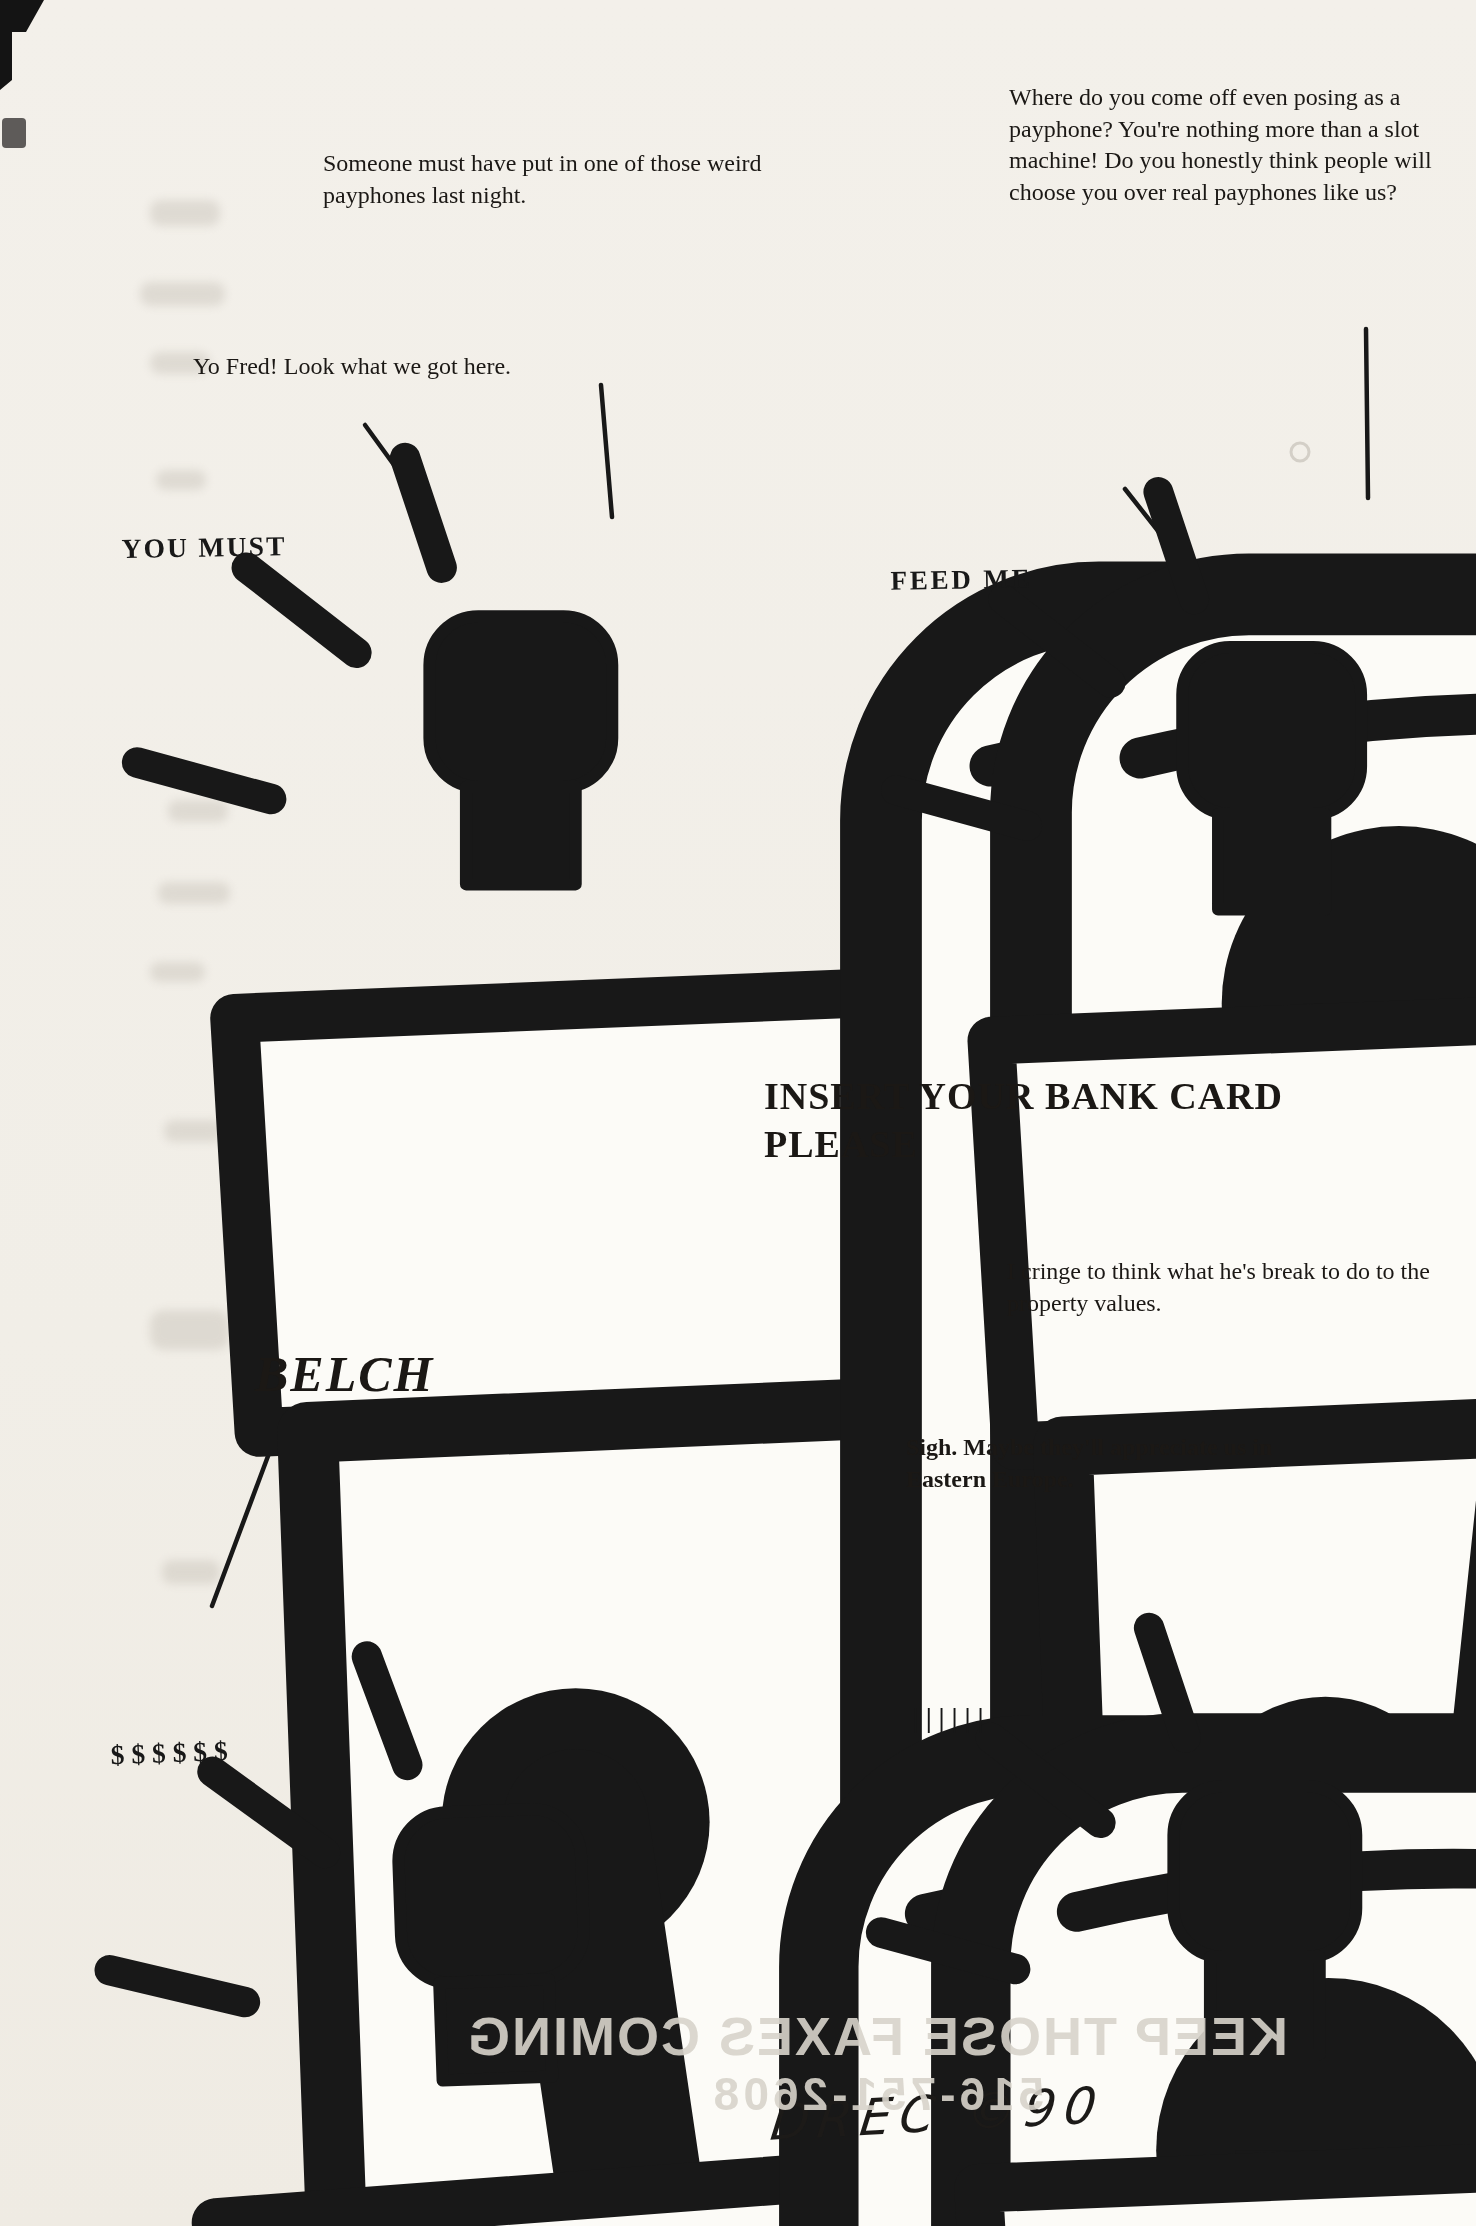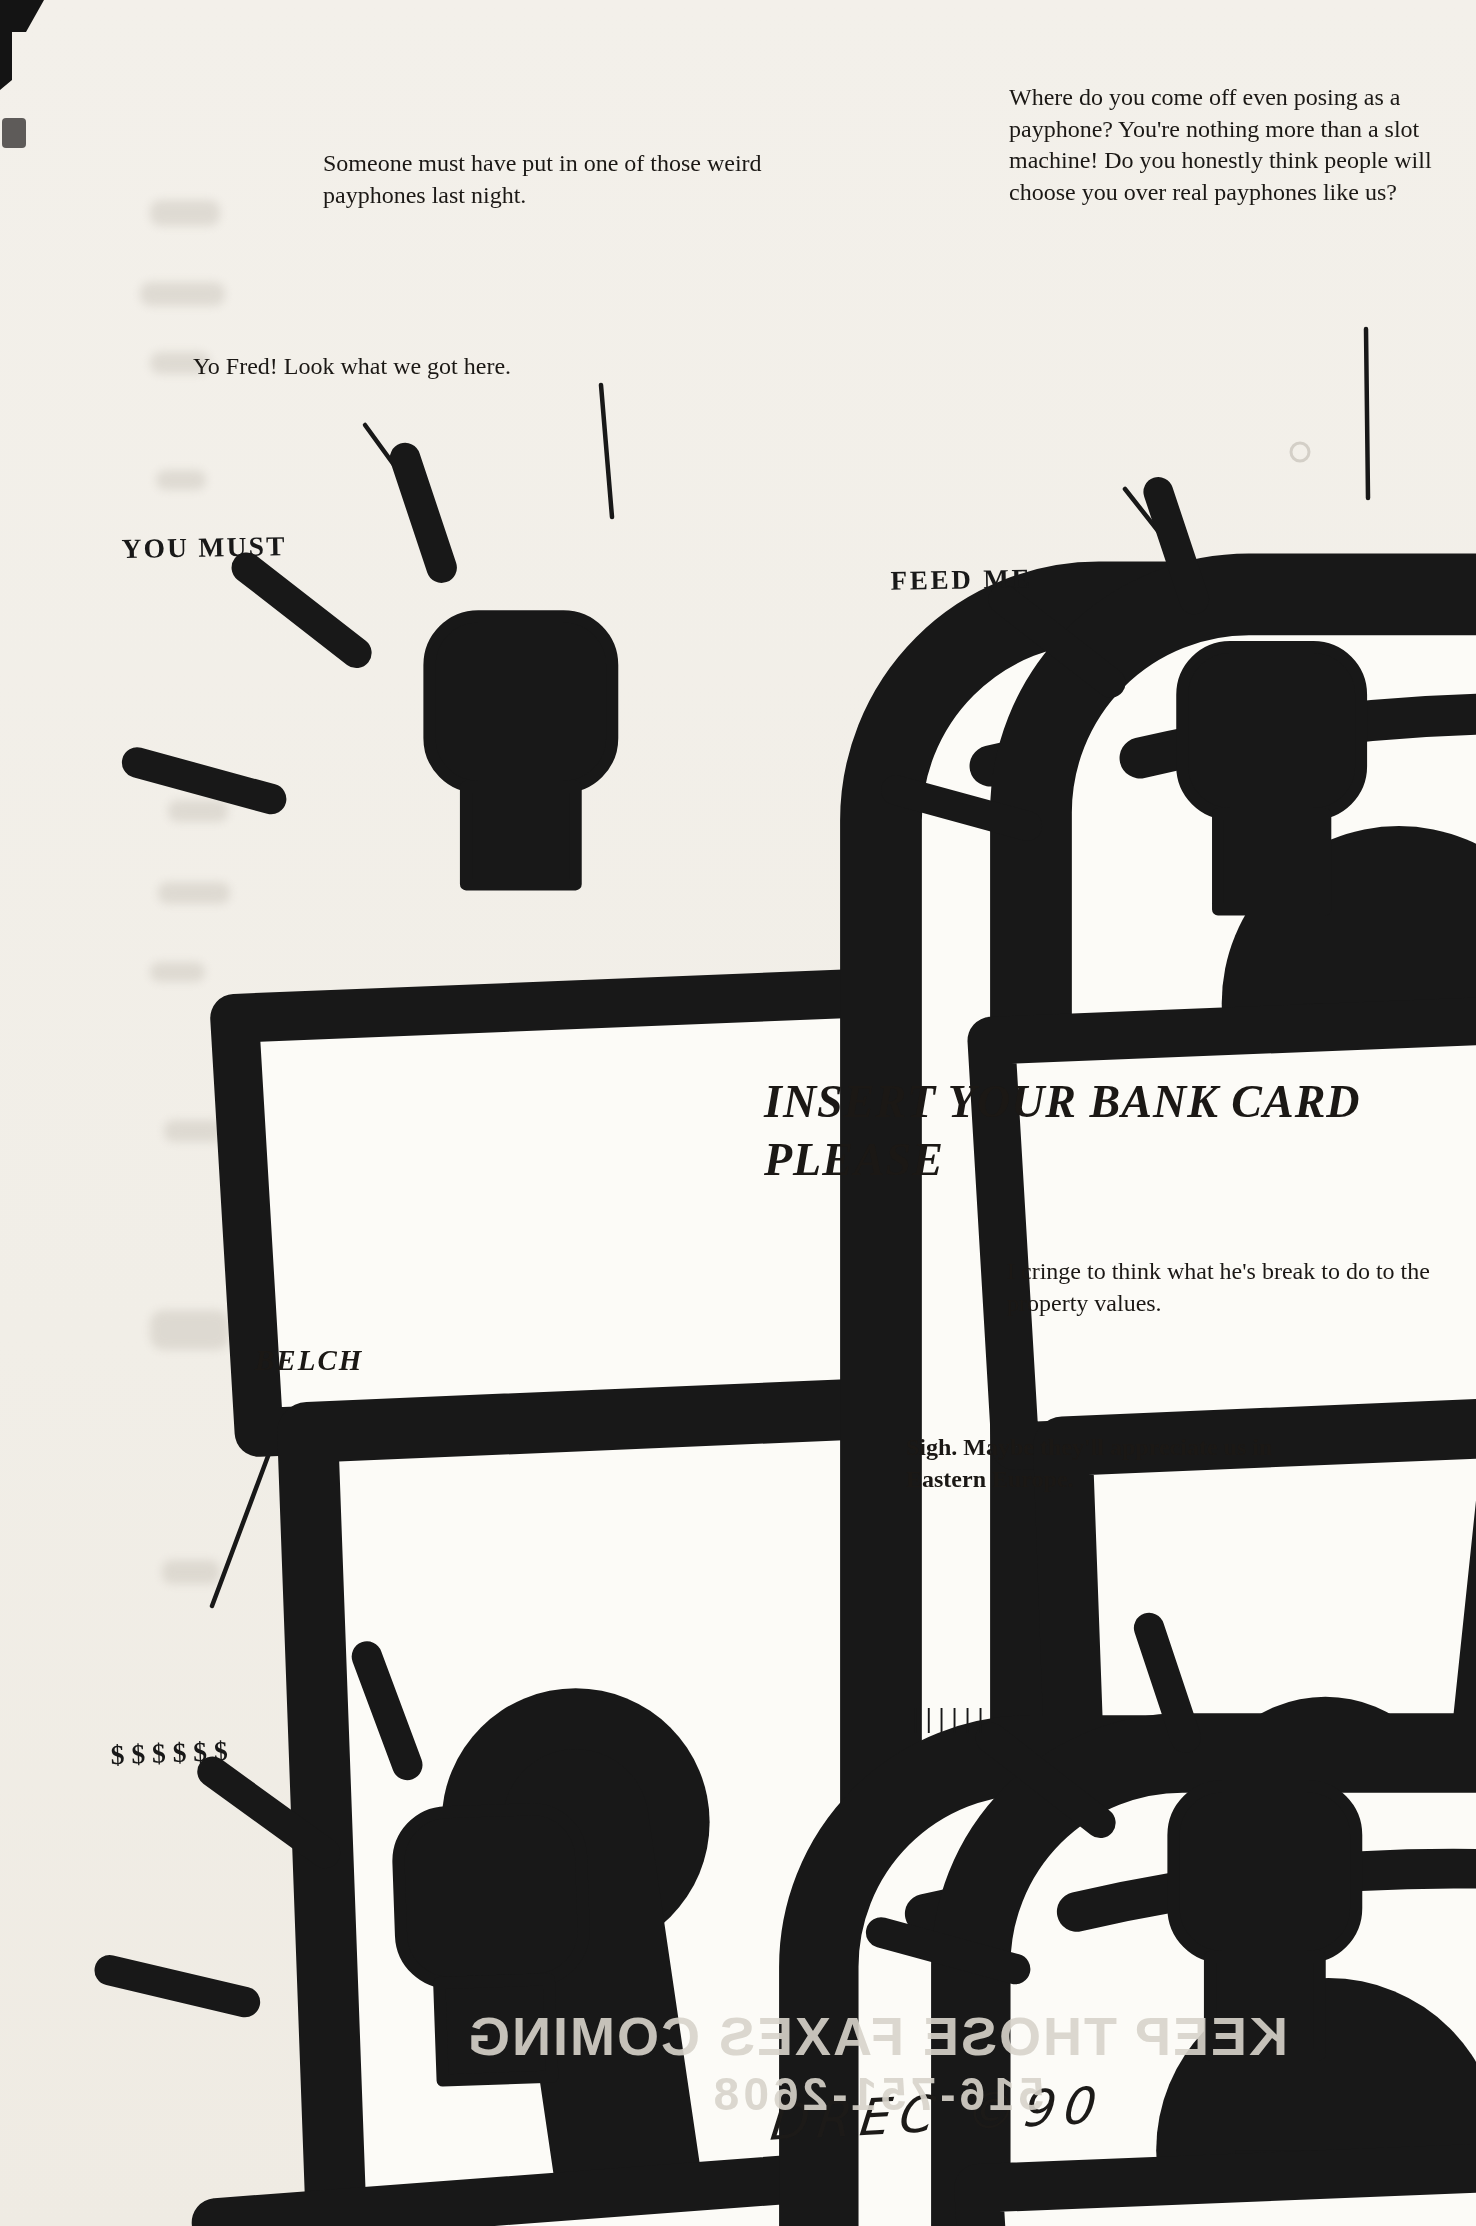--- a/index.html
+++ b/index.html
@@ -12,29 +12,28 @@
     color:#191714;
     overflow:hidden;
   }
   .caption{
     position:absolute;
     font-size:24px;
     line-height:1.32;
     color:#1b1815;
   }
   .caption.script{
-    font-style:italic;
-    font-size:46px;
+    font-size:38px;
     letter-spacing:1px;
     line-height:1.25;
     font-weight:600;
   }
   .caption.belch{
     font-style:italic;
-    font-size:29px;
+    font-size:50px;
     letter-spacing:2px;
     font-weight:600;
   }
   .signature{
     position:absolute;
     left:771px; top:2085px;
     font-family:"DejaVu Sans", sans-serif;
     font-style:italic;
     font-size:50px;
     letter-spacing:8px;

